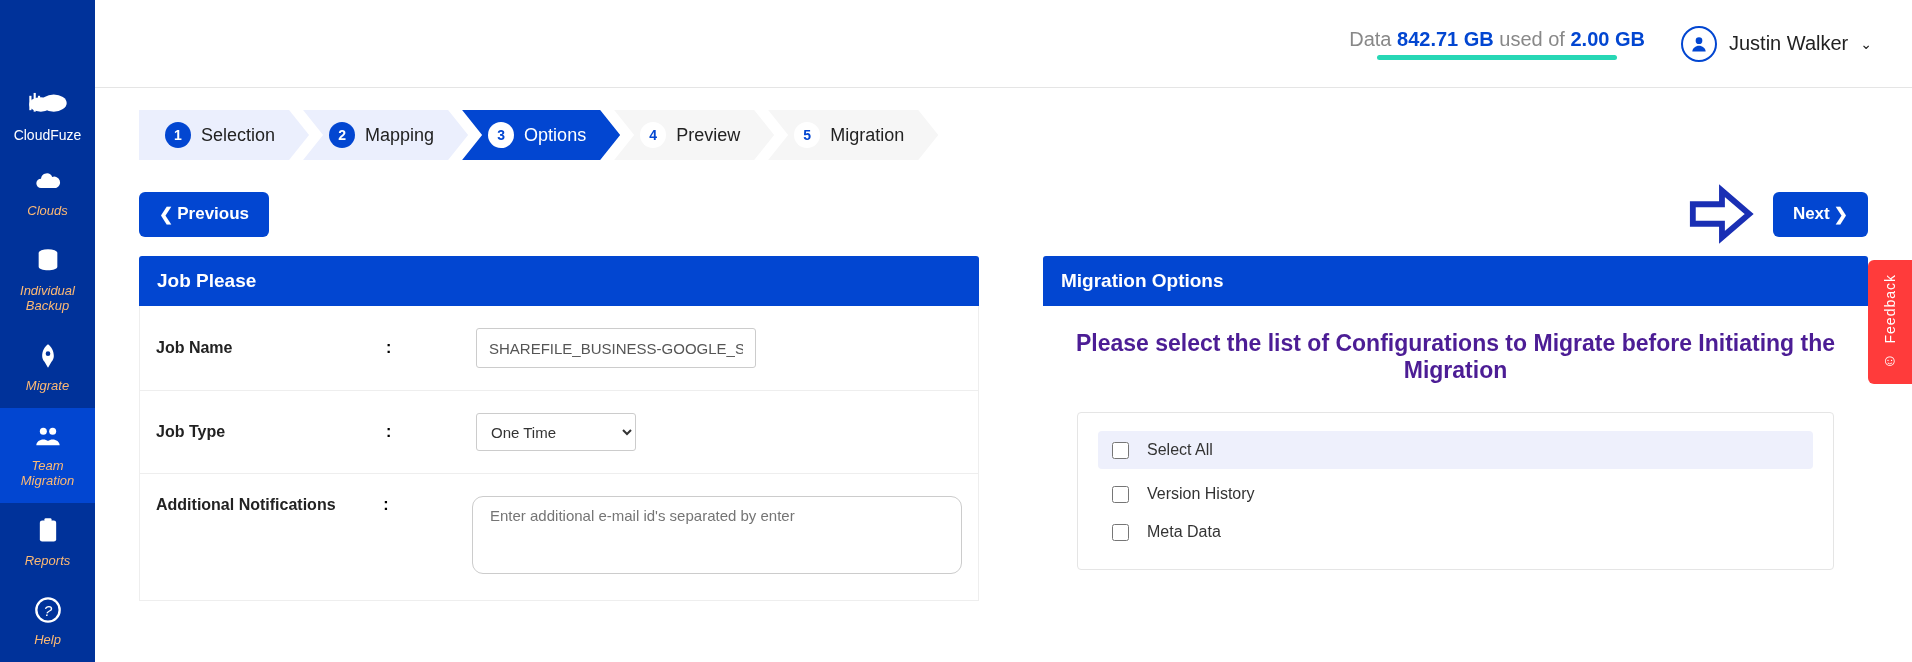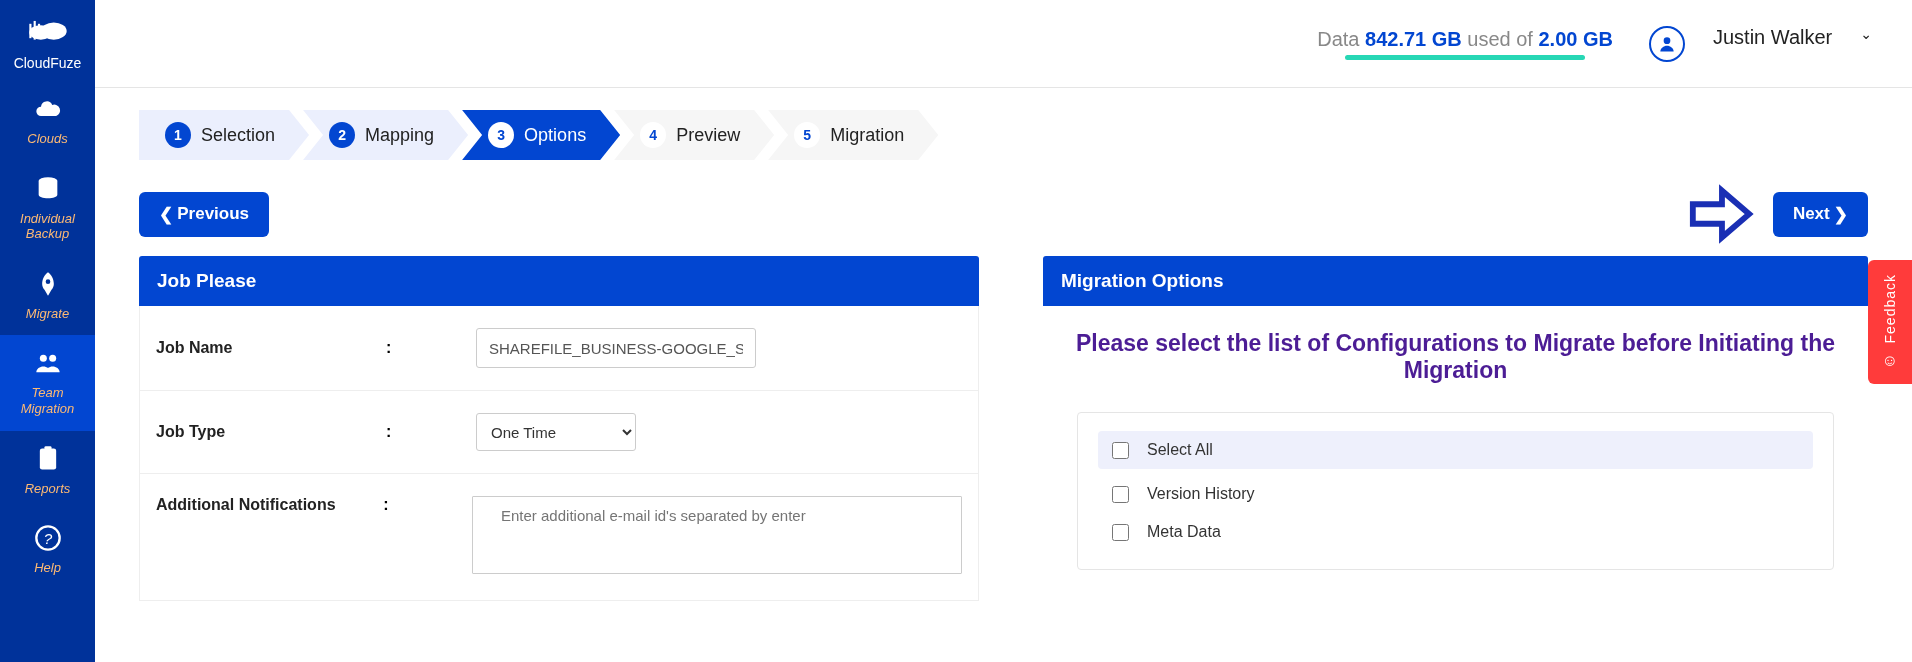--- a/index.html
+++ b/index.html
@@ -1,39 +1,39 @@
 <!DOCTYPE html>
 <html><head>
 <meta charset="utf-8">
 <style>
   * { box-sizing: border-box; margin: 0; padding: 0; font-family: 'Segoe UI', Arial, sans-serif; }
   body { width: 1912px; height: 662px; display: flex; overflow: hidden; background: #fff; }
 
   
-  .sidebar { width: 95px; background: #00329a; display: flex; flex-direction: column; }
+  .sidebar { width: 95px; background: #00329a; display: flex; flex-direction: column; justify-content: flex-end; }
   .logo-block { text-align: center; padding: 18px 4px 10px; color: #fff; }
   .logo-block .logo-icon { font-size: 30px; line-height: 1; }
   .logo-block .logo-text { font-size: 14px; margin-top: 6px; font-weight: 500; }
   .nav-item { text-align: center; padding: 14px 4px; color: #fdba74; font-size: 13px; cursor: pointer; font-style: italic; }
   .nav-item .nav-icon { font-size: 26px; line-height: 1; display: block; margin-bottom: 4px; }
   .nav-item .nav-icon svg { width:28px; height:28px; fill:#fff; }
   .nav-item.active { background: #0246d1; }
   .nav-label { display:block; line-height:1.2; }
 
   
   .main { flex: 1; display:flex; flex-direction: column; position: relative; }
 
   
   .header { height: 88px; border-bottom: 1px solid #e5e5e5; display:flex; align-items:center; justify-content:flex-end; padding: 0 40px 0 60px; gap: 36px; }
   .data-wrap { text-align:center; }
   .data-text { font-size: 20px; color:#888; }
   .data-text b { color:#0246d1; font-weight:700; }
   .data-bar { width:240px; height:5px; background:#27d7b5; border-radius:3px; margin:4px auto 0; }
   .upgrade-btn { background:#0246d1; color:#fff; font-weight:700; font-size:18px; padding: 14px 30px; border:none; border-radius:6px; cursor:pointer; }
-  .user-block { display:flex; gap:28px; cursor:pointer; }
+  .user-block { display:flex; align-items:center; gap:12px; cursor:pointer; }
   .user-avatar { width:36px; height:36px; border:2px solid #0246d1; border-radius:50%; display:flex; align-items:center; justify-content:center; color:#0246d1; }
   .user-avatar svg { width:20px; height:20px; fill:#0246d1; }
   .user-name { font-size:20px; font-weight:500; color:#222; }
   .user-chevron { font-size:14px; color:#222; }
 
   
   .content { flex:1; padding: 22px 44px; background:#fff; }
 
   
   .stepper { display:flex; }
@@ -60,21 +60,21 @@
   .panel-header { background:#0246d1; color:#fff; padding:14px 18px; font-size:19px; font-weight:600; border-radius:3px 3px 0 0; }
 
   
   .form-body { border:1px solid #eee; border-top:none; }
   .form-row { display:flex; align-items:center; padding: 22px 16px; border-bottom:1px solid #eee; }
   .form-row:last-child { border-bottom:none; align-items:flex-start; }
   .form-label { width:230px; font-size:16px; font-weight:600; color:#222; }
   .form-colon { width:90px; font-weight:600; }
   .form-input input[type=text] { width:280px; height:40px; border:1px solid #ccc; border-radius:3px; padding:0 12px; font-size:15px; color:#555; }
   .form-input select { width:160px; height:38px; border:1px solid #ccc; border-radius:3px; padding:0 10px; font-size:15px; color:#333; background:#fff; }
-  .form-input textarea { width:490px; height:78px; border:1px solid #ccc; border-radius:1px; padding:10px 28px; font-size:15px; color:#555; resize:none; }
+  .form-input textarea { width:490px; height:78px; border:1px solid #ccc; border-radius:11px; padding:10px 17px; font-size:15px; color:#555; resize:none; }
 
   
   .mig-body { padding: 24px 20px; }
   .mig-desc { text-align:center; font-size:23px; font-weight:700; color:#4c1d95; margin-bottom: 28px; }
   .config-box { border:1px solid #e5e5e5; border-radius:4px; padding:18px 20px; margin: 0 14px; }
   .config-item { display:flex; align-items:center; gap:18px; padding:10px 14px; font-size:16px; color:#333; border-radius:4px; }
   .config-item.select-all { background:#eef0fc; margin-bottom:6px; }
   .config-item input[type=checkbox] { width:17px; height:17px; cursor:pointer; }
 
   

